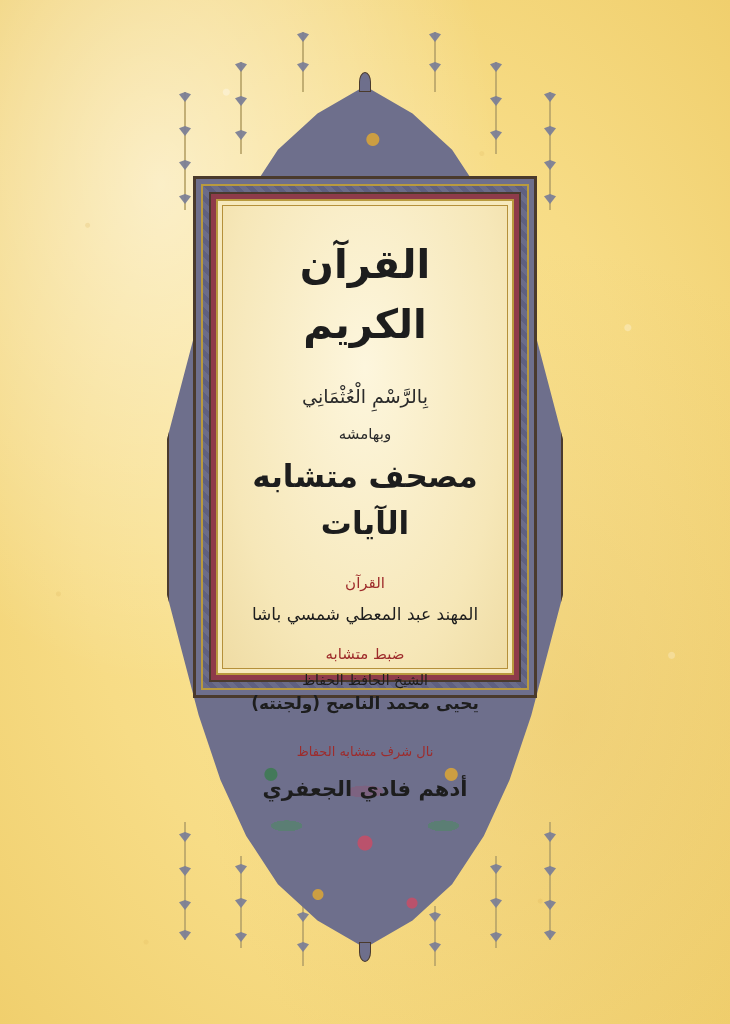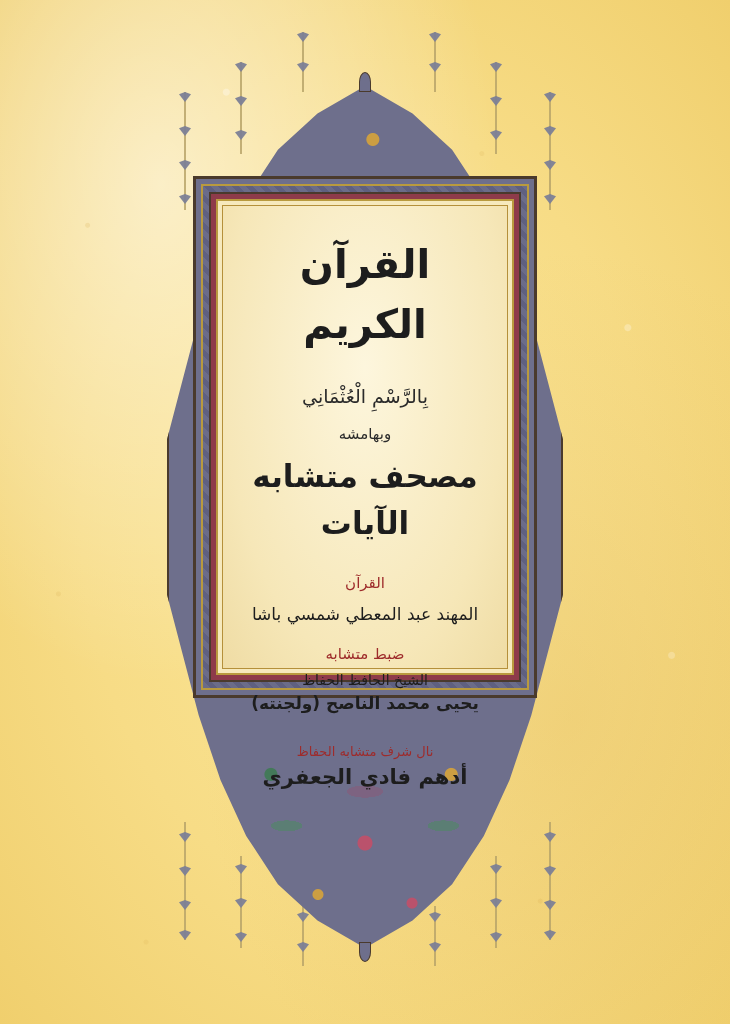--- a/index.html
+++ b/index.html
@@ -254,21 +254,21 @@
     color: #1d1d1d;
   }
   .footer-red {
     font-size: 13px;
     color: #9e2b2b;
     margin-top: 26px;
   }
   .footer-name {
     font-size: 21px;
     color: #1d1d1d;
-    margin-top: 0;
+    margin-top: 12px;
     font-weight: bold;
   }
 </style>
 </head>
 <body>
 
 <div class="page">
   <div class="paper-noise"></div>
 
   <div class="sprig" style="left:178px; top:92px; height:118px;">

